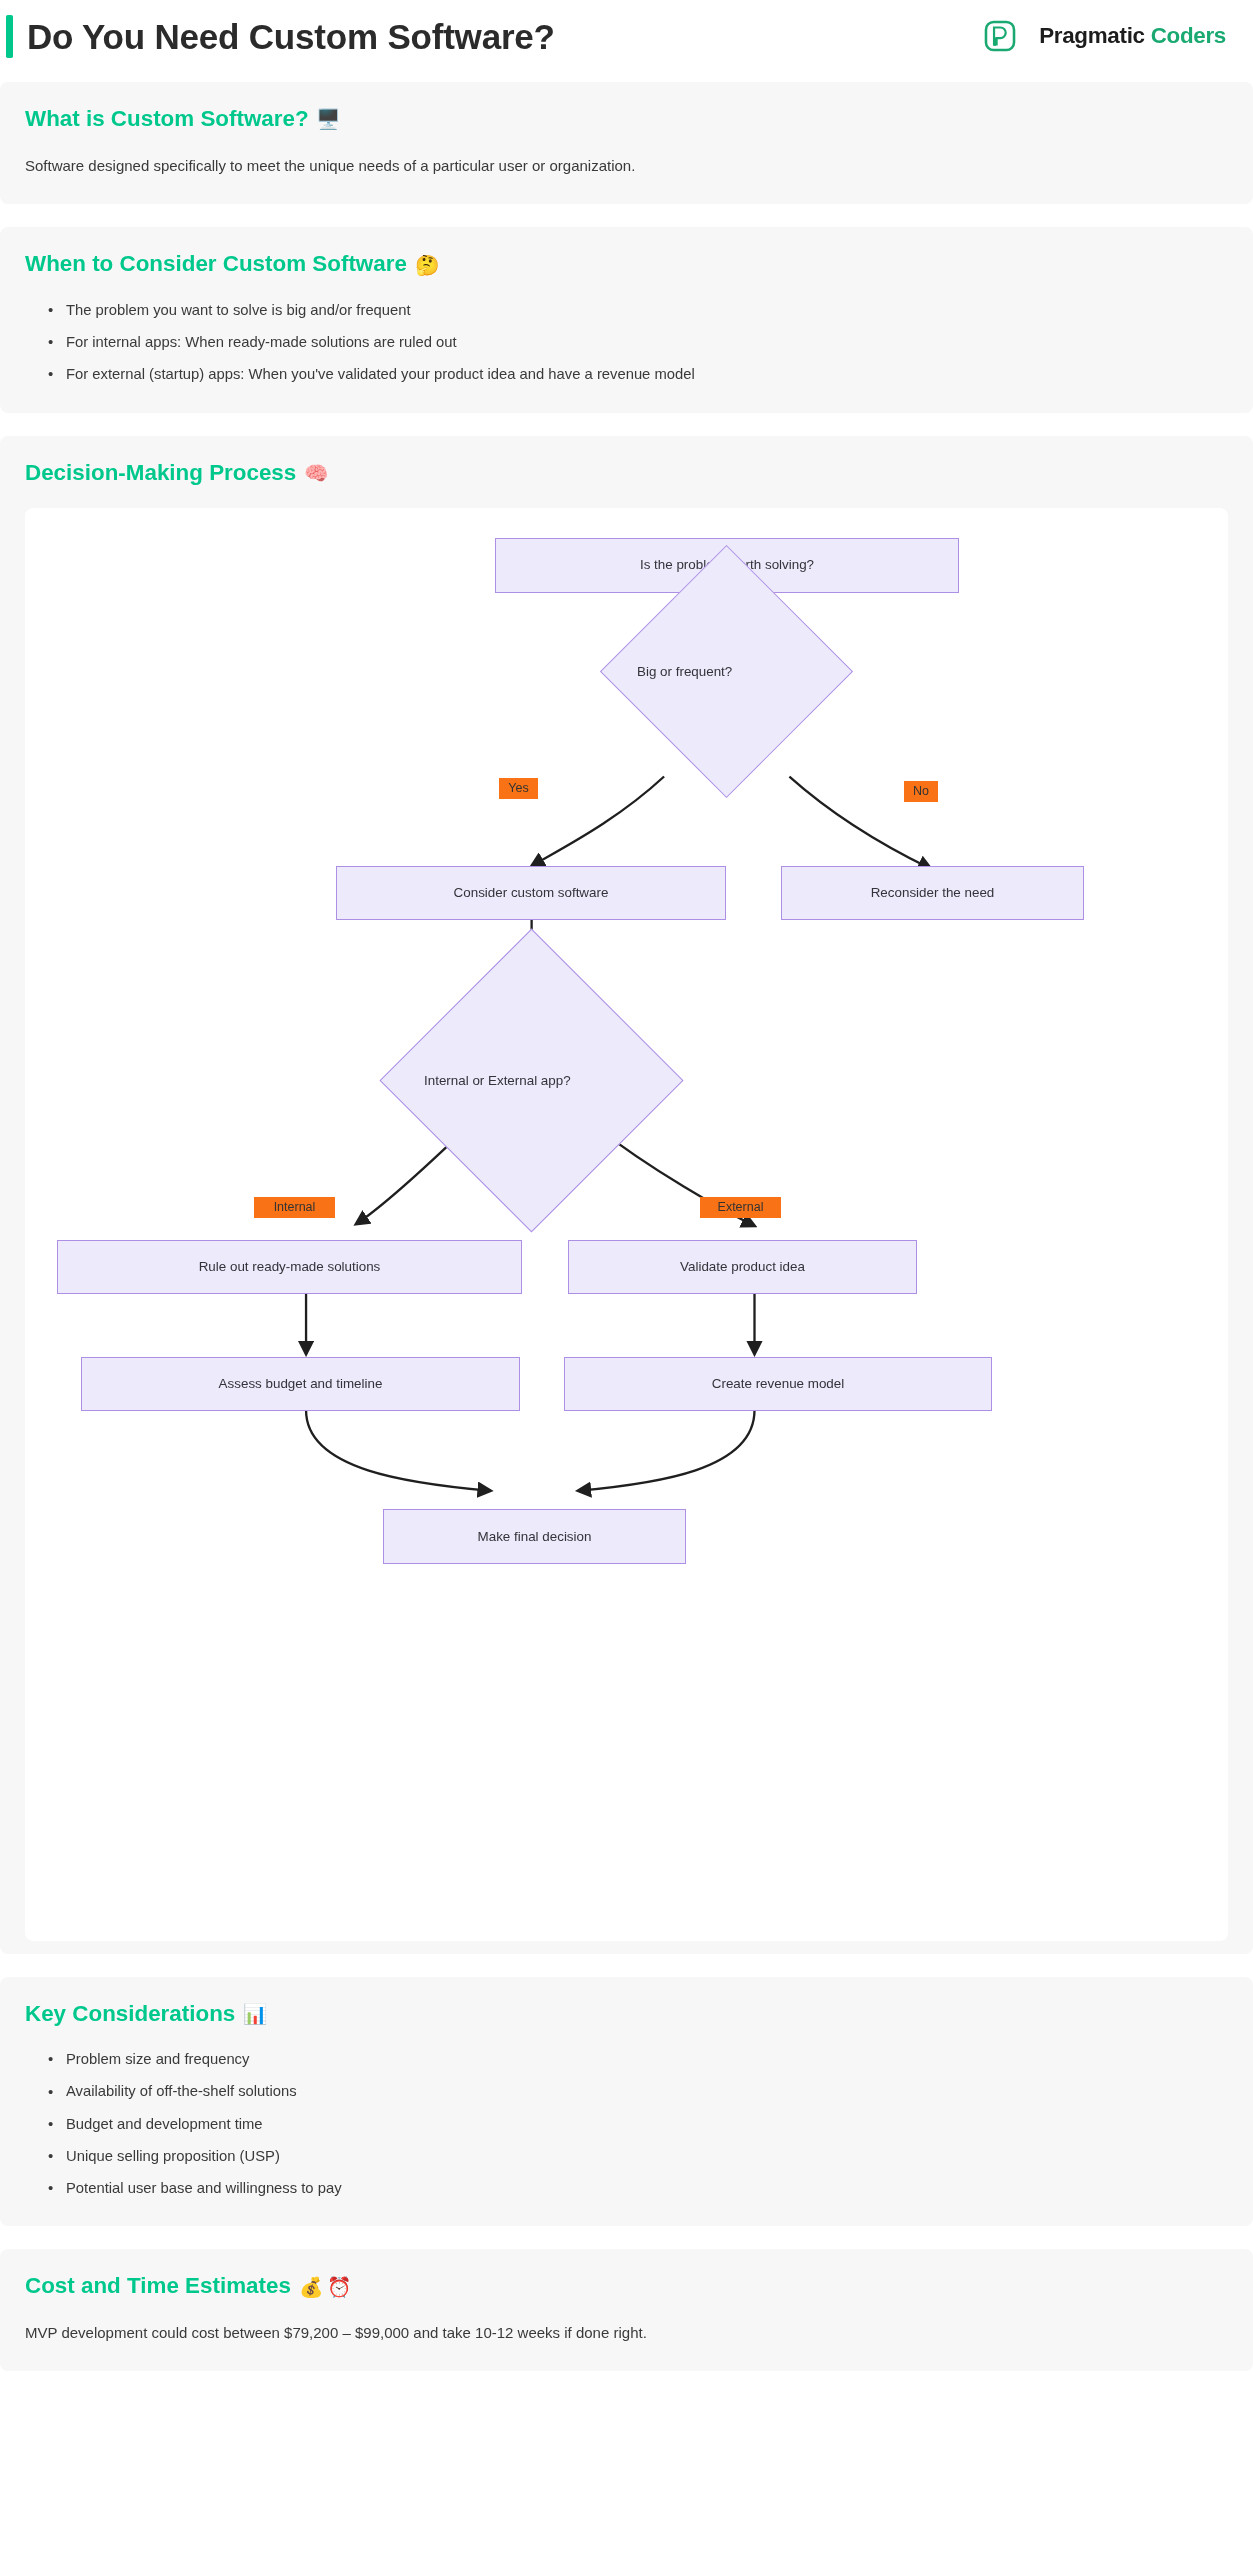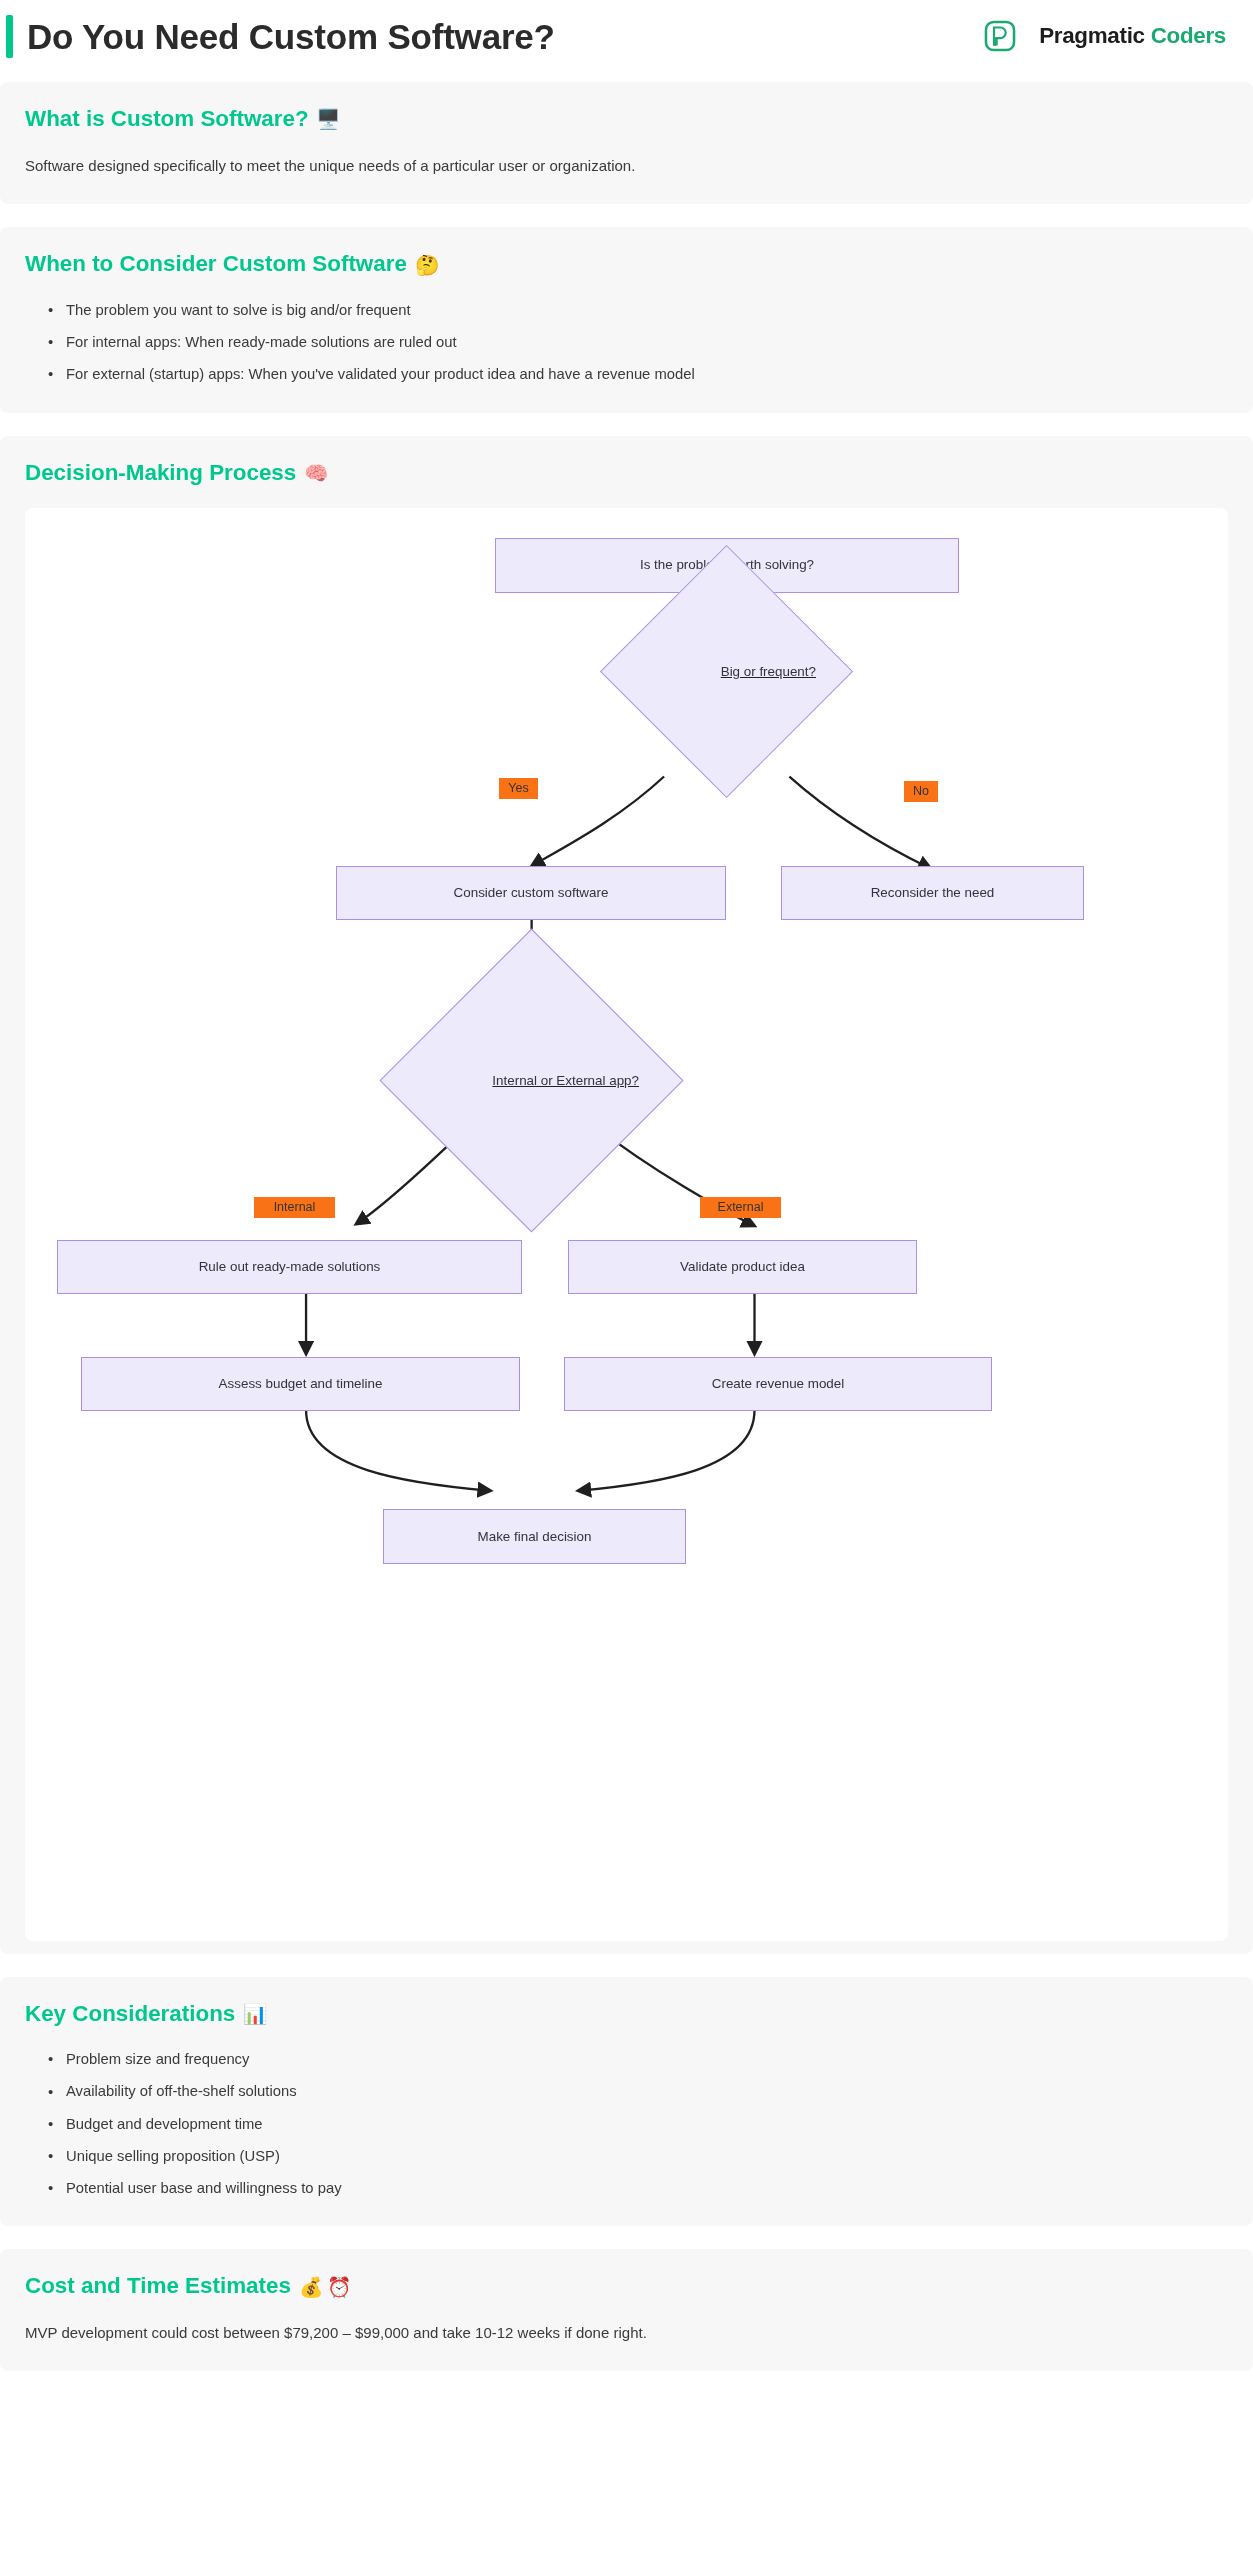--- a/index.html
+++ b/index.html
@@ -160,22 +160,21 @@
     font-size: 13.4px;
     color: #33333a;
     line-height: 1.3;
     padding: 3.6px 9px;
   }
 
   .diamond-wrap {
     position: absolute;
     display: flex;
     align-items: center;
-    justify-content: flex-end;
-    text-decoration: underline;
+    justify-content: flex-start;
   }
   .diamond-wrap .dshape {
     position: absolute;
     inset: 0;
     background: #eceafb;
     border: 1.3px solid #ae8fe6;
     transform: rotate(45deg);
   }
   .diamond-wrap .dlabel {
     position: relative;

